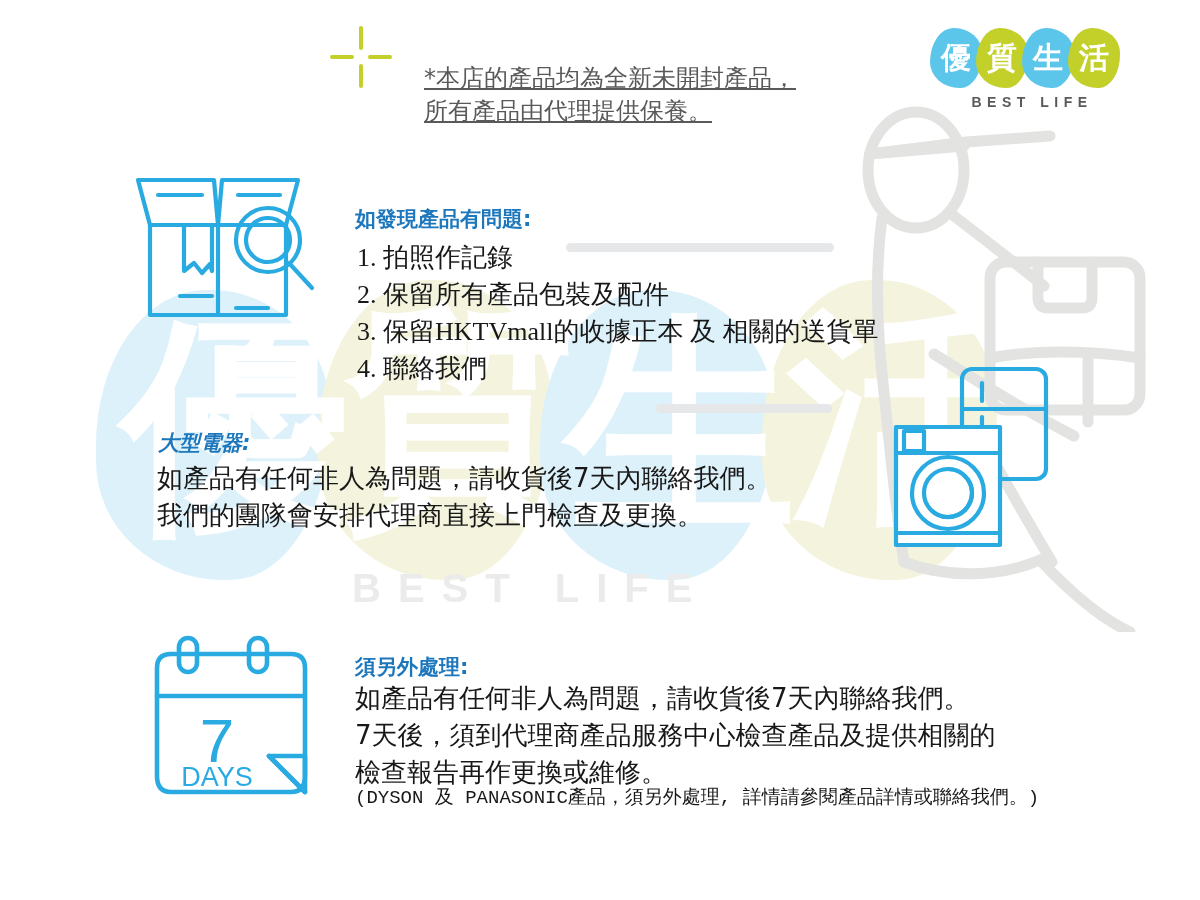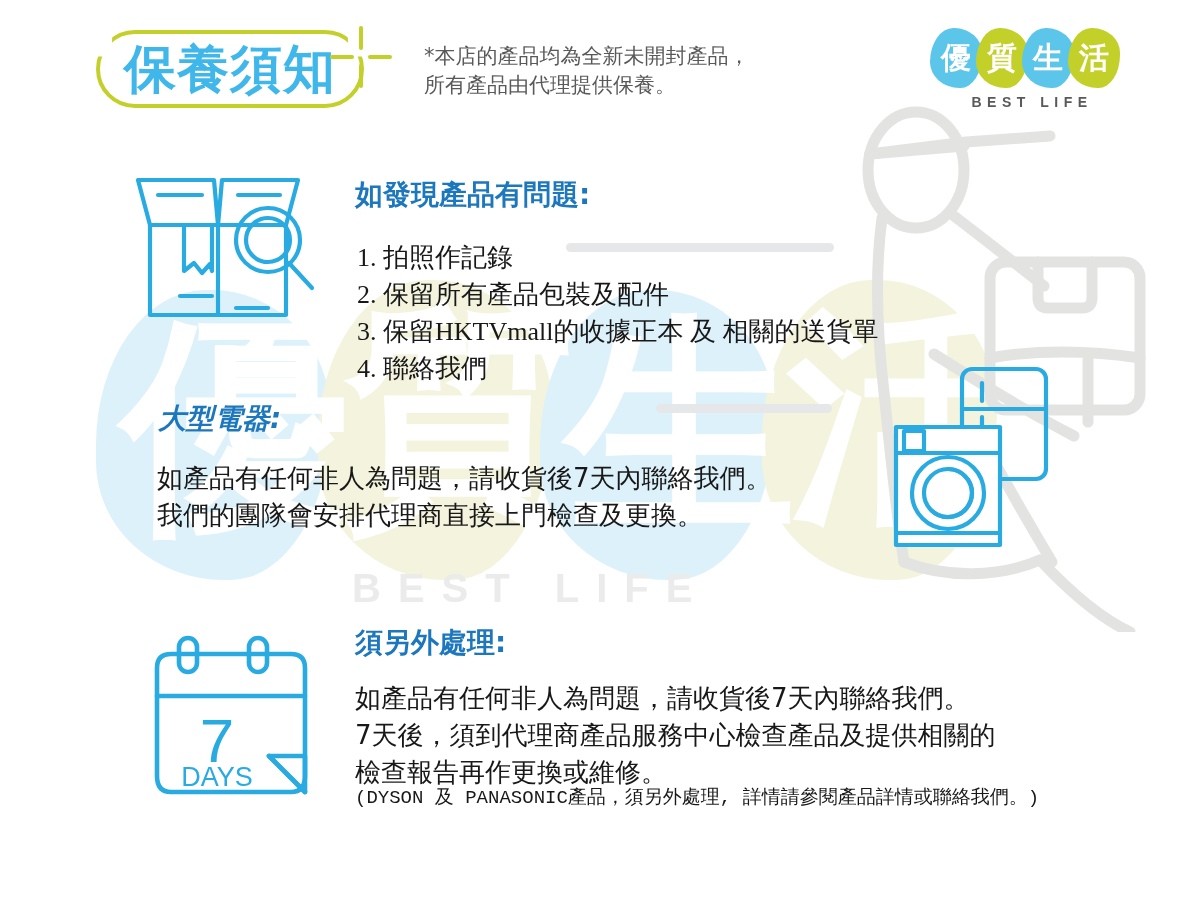--- a/index.html
+++ b/index.html
@@ -99,27 +99,28 @@
     left: 330px;
     top: 26px;
     width: 62px;
     height: 62px;
     z-index: 4;
   }
 
   .header-note {
     position: absolute;
     left: 424px;
-    top: 42px;
+    top: 62px;
     color: #595959;
-    font-size: 21px;
+    font-size: 24px;
     line-height: 1.36;
     font-family: "DejaVu Sans", "Liberation Sans", sans-serif;
     z-index: 3;
     white-space: pre-line;
+    text-decoration: underline;
   }
 
   
   .logo {
     position: absolute;
     left: 930px;
     top: 28px;
     width: 200px;
     height: 92px;
     z-index: 4;
@@ -180,25 +181,26 @@
     position: absolute;
     left: 890px;
     top: 365px;
     width: 180px;
     height: 195px;
   }
 
   .sec-heading {
     position: absolute;
     color: #1c77bd;
-    font-size: 28px;
+    font-size: 21px;
     font-weight: bold;
     font-family: "DejaVu Sans", "Liberation Sans", sans-serif;
     line-height: 1.1;
     white-space: nowrap;
+    margin-top: 28px;
   }
   .h-problem { left: 355px; top: 180px; }
   .h-large   { left: 158px; top: 404px; font-style: italic; }
   .h-small   { left: 355px; top: 628px; }
 
   .body-text {
     position: absolute;
     color: #181818;
     font-size: 25px;
     line-height: 1.42;
@@ -267,24 +269,20 @@
         <path d="M202 468 C232 500 262 526 292 540"></path>
 
         <rect x="152" y="170" width="150" height="148" rx="16"></rect>
         <path d="M200 170 L200 206 Q200 216 210 216 L244 216 Q254 216 254 206 L254 170"></path>
         <path d="M152 266 C196 258 250 258 302 266"></path>
         <path d="M250 268 L250 330"></path>
       </g>
     </svg>
   </div>
 
-  <div class="title-wrap">
-    <div class="title-capsule"></div>
-    <div class="title-text">保養須知</div>
-  </div>
 
   <svg class="sparkle" viewBox="0 0 62 62">
     <g stroke="#c4d02a" stroke-width="4" stroke-linecap="round">
       <line x1="31" y1="2" x2="31" y2="22"></line>
       <line x1="31" y1="40" x2="31" y2="60"></line>
       <line x1="2" y1="31" x2="22" y2="31"></line>
       <line x1="40" y1="31" x2="60" y2="31"></line>
     </g>
   </svg>
 

